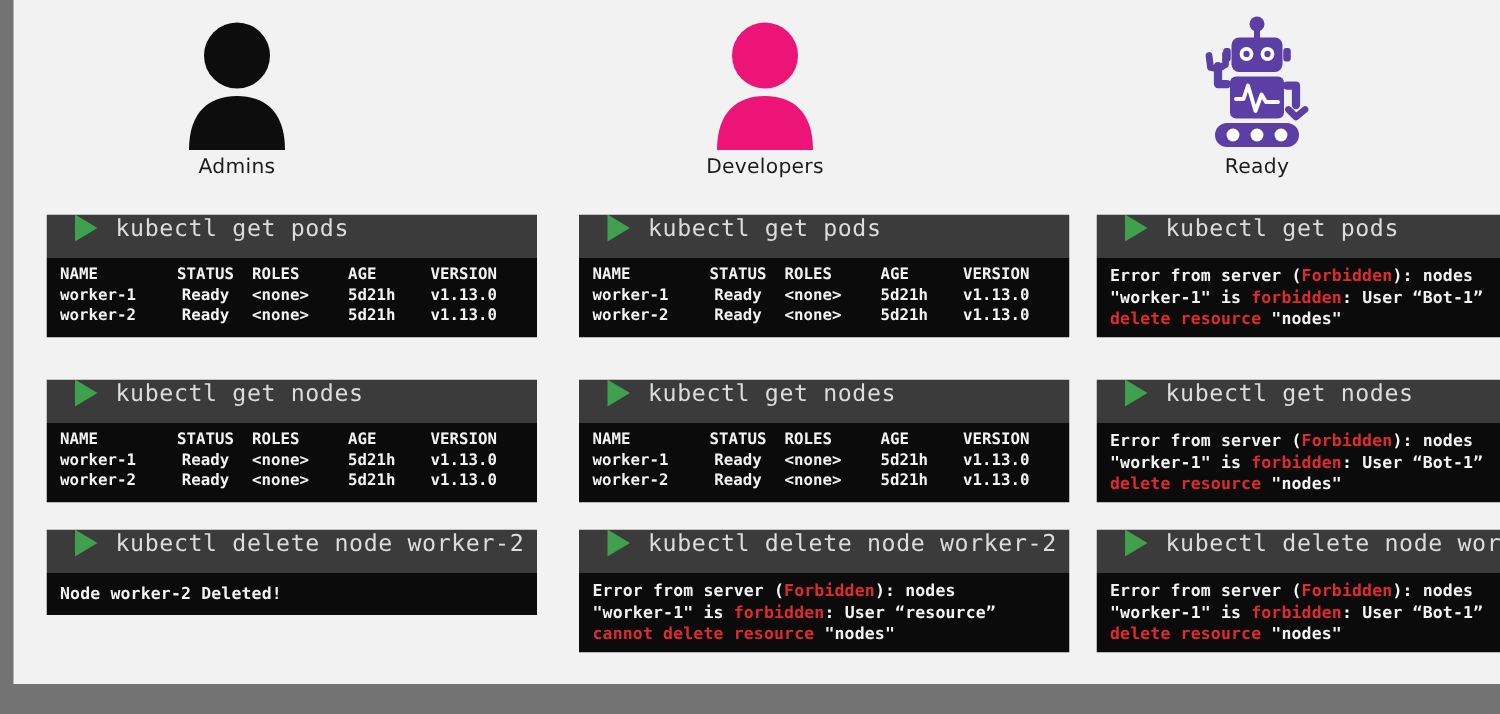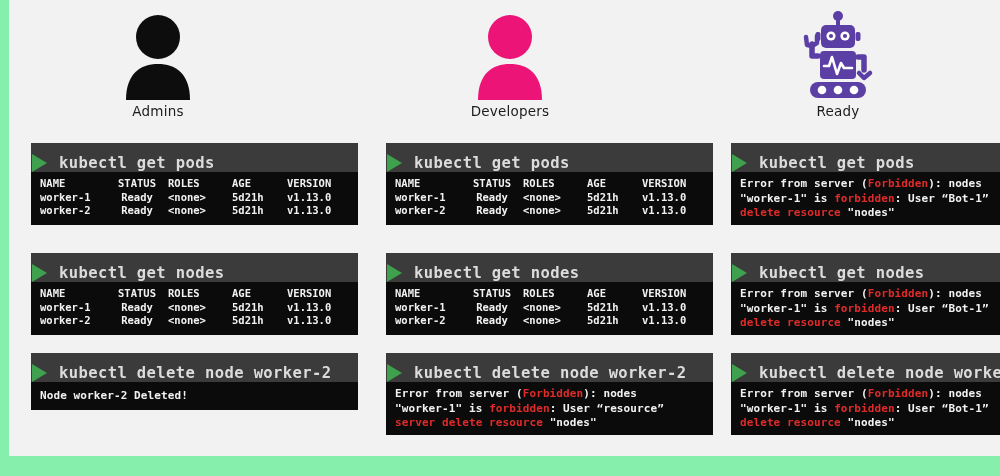--- a/index.html
+++ b/index.html
@@ -10,21 +10,21 @@
   body {
     width: 1000px;
     height: 476px;
     overflow: hidden;
     font-family: "Liberation Sans", sans-serif;
   }
   .canvas {
     position: relative;
     width: 1000px;
     height: 476px;
-    background: #86efac;
+    background: #737373;
     overflow: hidden;
   }
   .content-bg {
     position: absolute;
     left: 9px;
     top: 0px;
     width: 991px;
     height: 456px;
     background: #f2f2f2;
   }
@@ -56,26 +56,25 @@
   
   .term {
     position: absolute;
     overflow: hidden;
     box-sizing: border-box;
   }
   .term .titlebar {
     background: #3b3b3b;
     height: 29px;
     display: flex;
-    align-items: flex-end;
-    padding-left: 1px;
+    align-items: flex-start;
+    padding-left: 19px;
     box-sizing: border-box;
     white-space: nowrap;
     overflow: hidden;
-    font-weight: bold;
   }
   .term .play {
     width: 0;
     height: 0;
     flex: 0 0 auto;
     border-left: 15px solid #3fa04e;
     border-top: 9px solid transparent;
     border-bottom: 9px solid transparent;
     margin-right: 12px;
   }
@@ -334,21 +333,21 @@
   </div>
 
   <div class="term" style="left:386px; top:353px; width:327px;">
     <div class="titlebar">
       <span class="play"></span>
       <span class="cmd">kubectl delete node worker-2</span>
     </div>
     <div class="body" style="height:53px;">
       <div class="line msg"><span>Error from server (</span><span class="red">Forbidden</span><span>): nodes</span></div>
       <div class="line msg"><span>"worker-1" is </span><span class="red">forbidden</span><span>: User “resource”</span></div>
-      <div class="line msg"><span class="red">server delete resource</span><span> "nodes"</span></div>
+      <div class="line msg"><span class="red">cannot delete resource</span><span> "nodes"</span></div>
     </div>
   </div>
 
   <div class="term" style="left:731px; top:143px; width:327px;">
     <div class="titlebar">
       <span class="play"></span>
       <span class="cmd">kubectl get pods</span>
     </div>
     <div class="body" style="height:53px;">
       <div class="line msg"><span>Error from server (</span><span class="red">Forbidden</span><span>): nodes</span></div>

